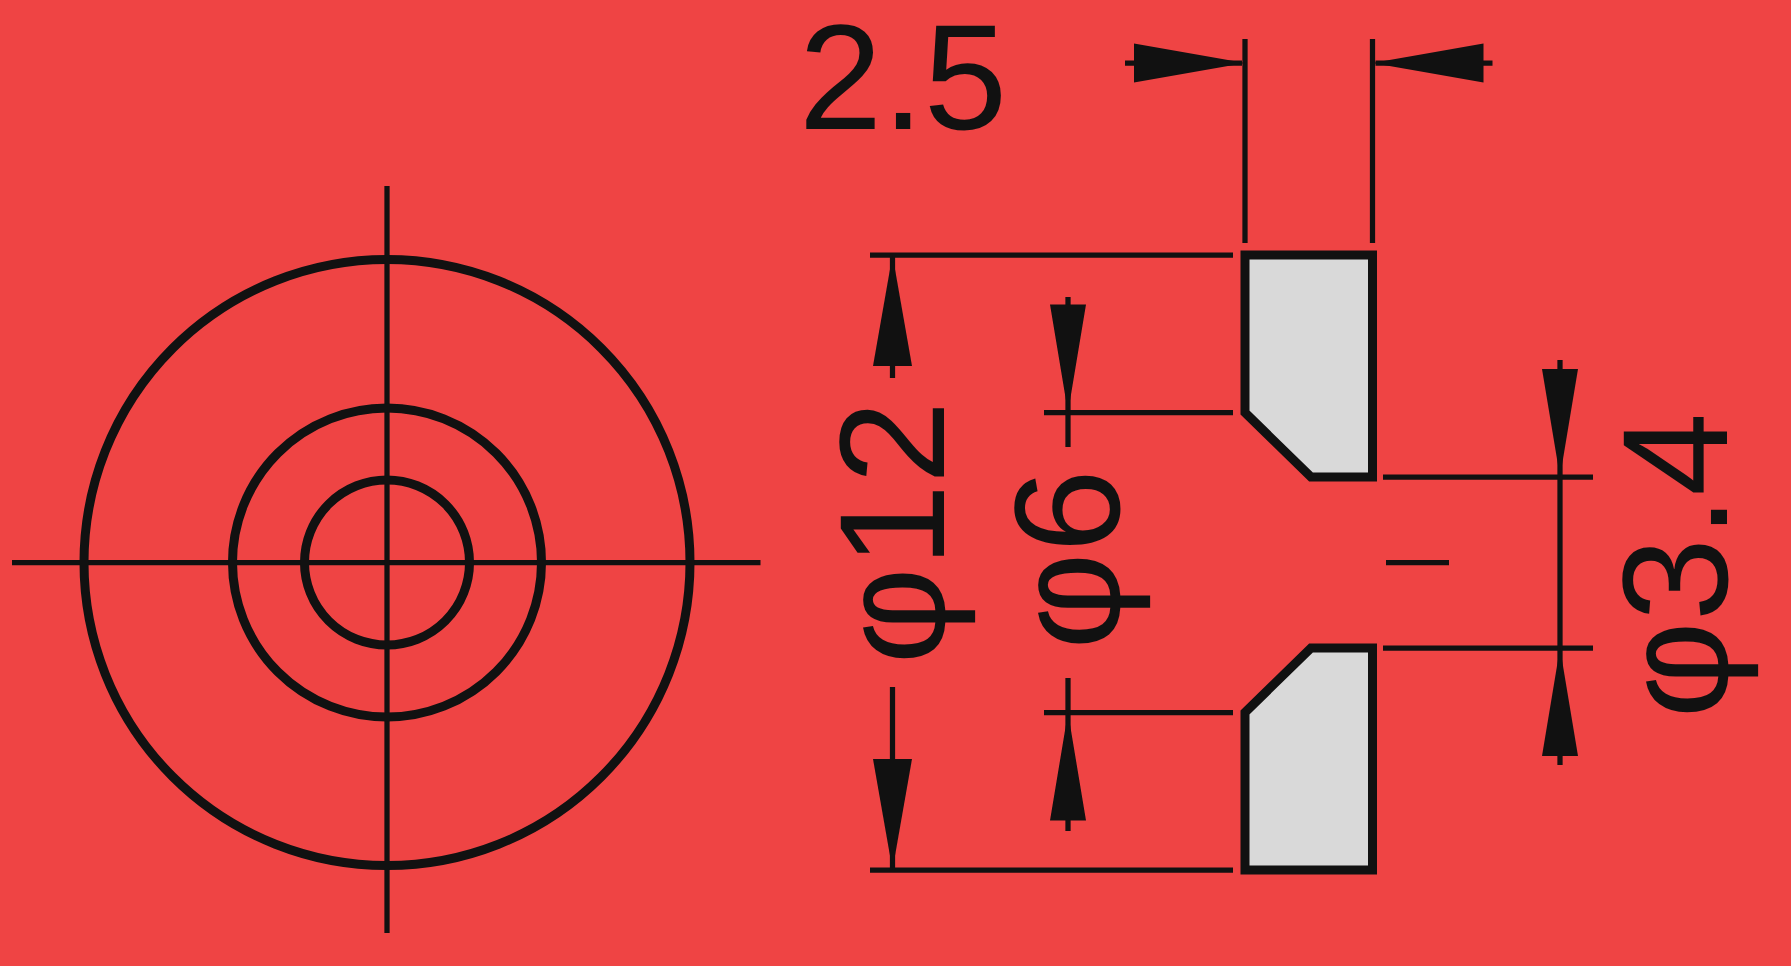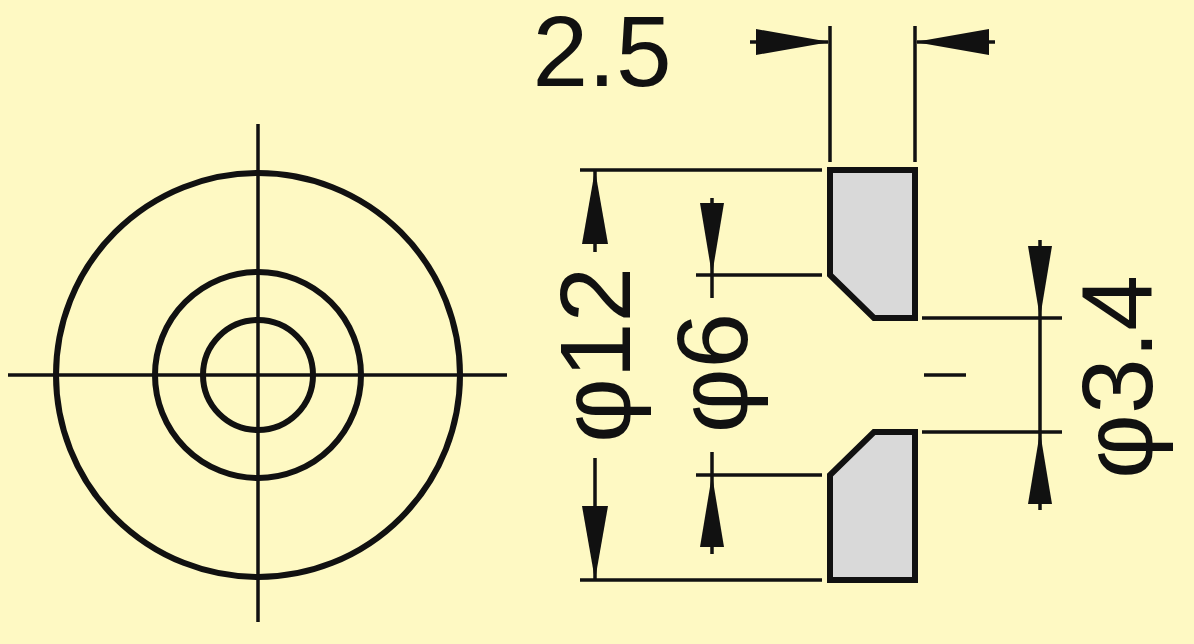--- a/index.html
+++ b/index.html
@@ -7,21 +7,21 @@
     padding: 0;
     background: #ffffff;
     width: 1194px;
     height: 644px;
     overflow: hidden;
   }
   .canvas {
     position: relative;
     width: 1194px;
     height: 644px;
-    background: #fef9c3;
+    background: #ef4444;
   }
   svg { display: block; }
   .thick {
     fill: none;
     stroke: #111111;
     stroke-width: 6;
     stroke-linecap: butt;
   }
   .body-fill {
     fill: #d9d9d9;

